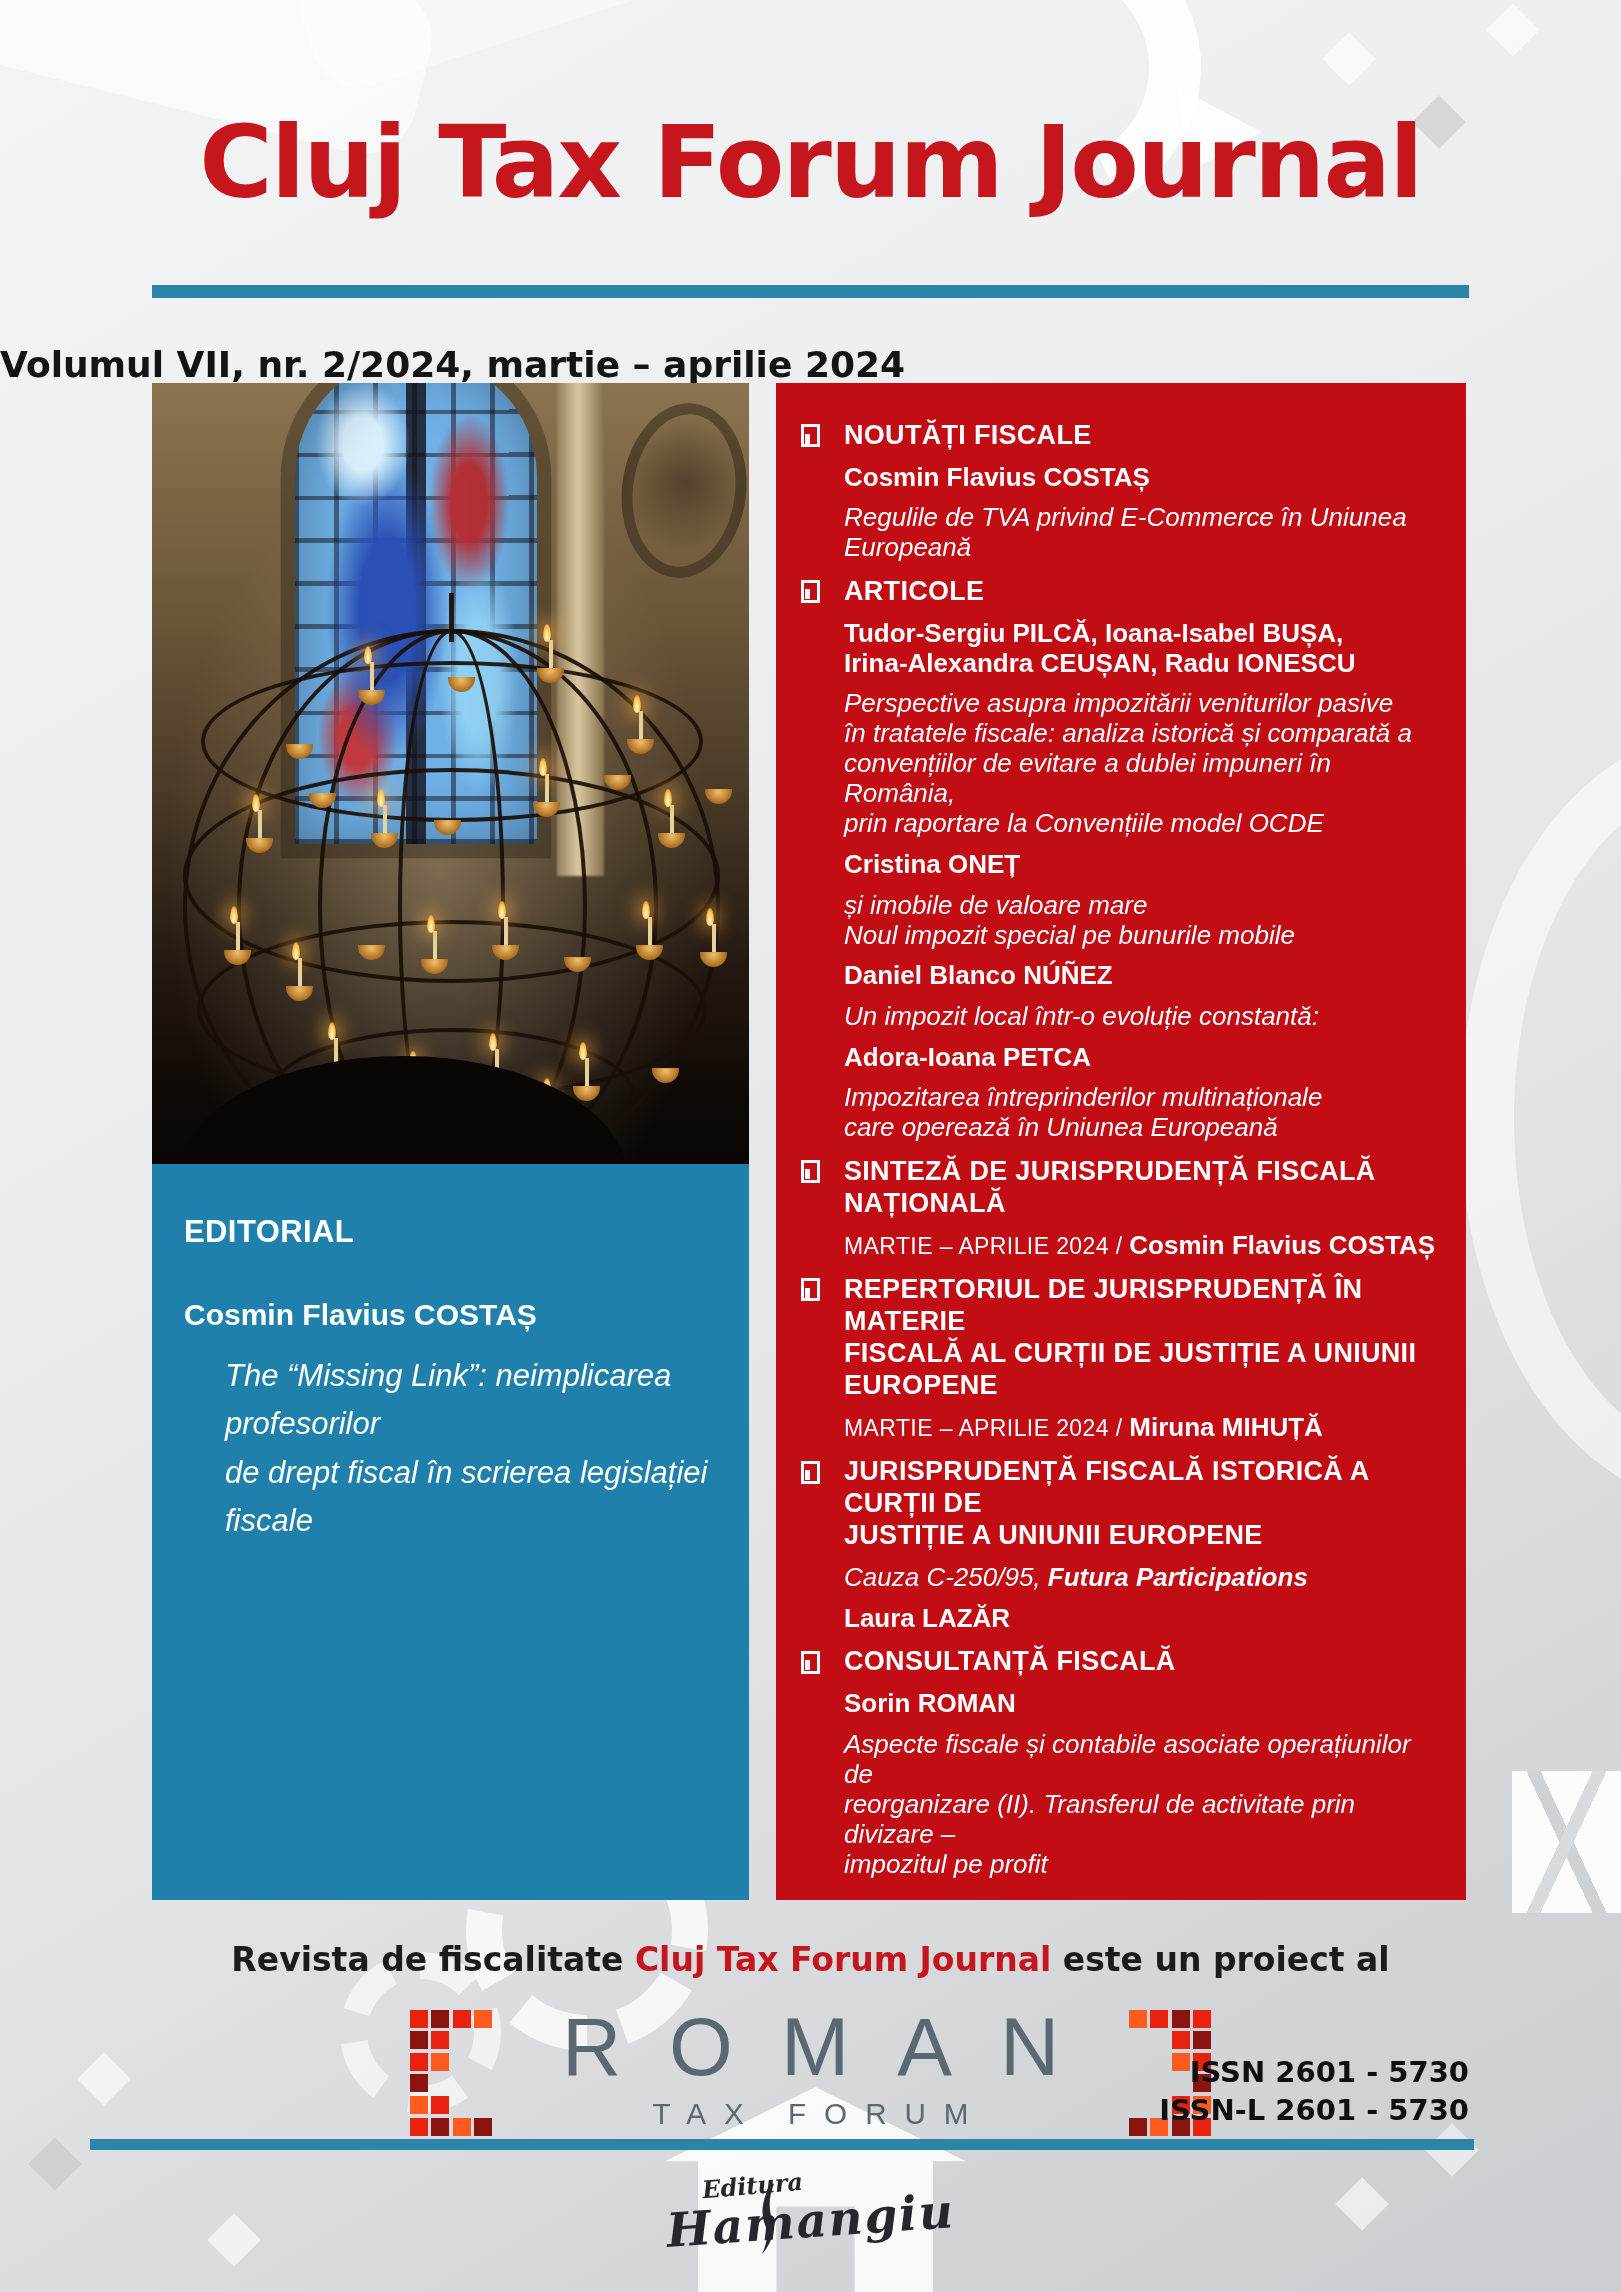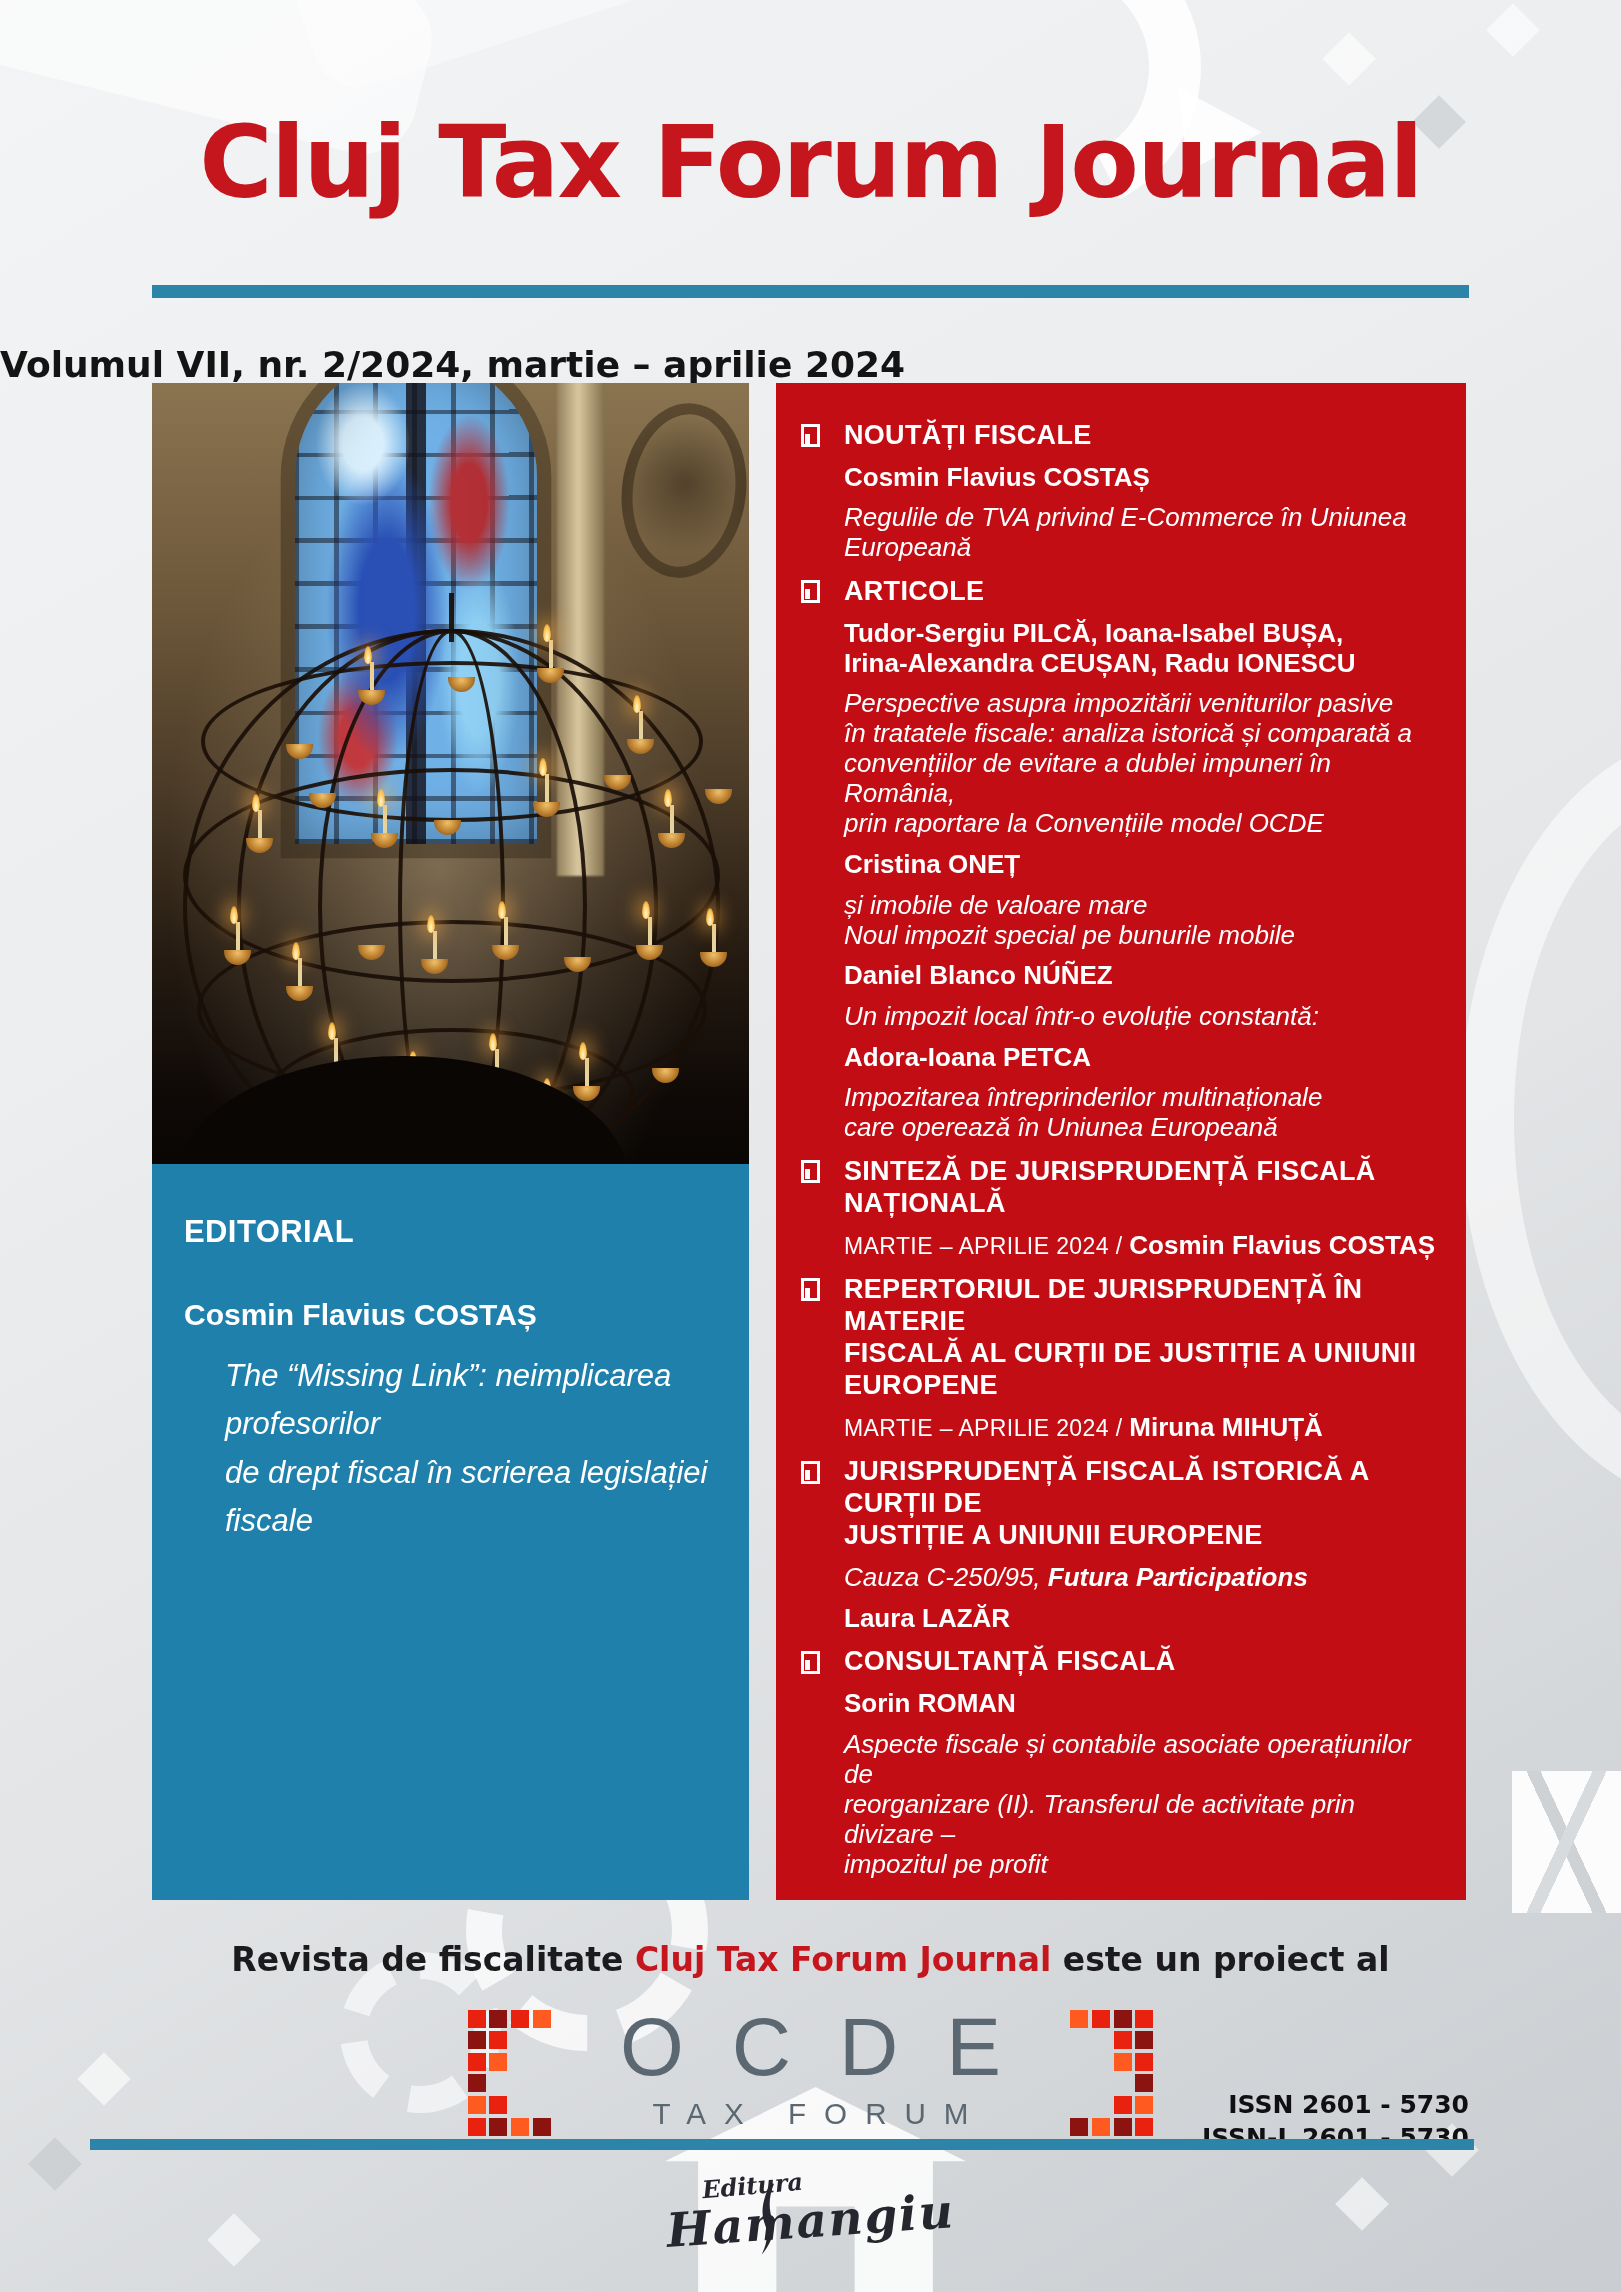--- a/index.html
+++ b/index.html
@@ -93,21 +93,21 @@
              font-family:"DejaVu Sans", sans-serif; font-weight:bold; font-size:33px; color:#1b1b1d; }
   .project .brand { color:#c5161d; }
   .logo-row { position:absolute; z-index:2; left:0; right:0; top:2006px; display:flex; justify-content:center;
               align-items:flex-start; gap:21.5px; }
   .mosaic { display:grid; grid-template-columns:repeat(4,18px); grid-auto-rows:18px; gap:3.6px; margin-top:3.6px; }
   .mosaic .c { width:18px; height:18px; }
   .logo-text { text-align:center; }
   .cluj { font-size:82px; line-height:1; font-weight:normal; color:#5b6872; letter-spacing:48px; text-indent:48px; }
   .taxforum { margin-top:9px; font-size:29.6px; color:#5b6872; letter-spacing:18px; text-indent:18px; }
   .issn { position:absolute; z-index:2; right:152px; top:2054px; text-align:right;
-          font-family:"DejaVu Sans", sans-serif; font-weight:bold; font-size:25px; line-height:1.3; color:#101013;margin-top:35px; }
+          font-family:"DejaVu Sans", sans-serif; font-weight:bold; font-size:29px; line-height:1.3; color:#101013; }
   .bottom-rule { position:absolute; z-index:2; left:90px; top:2139px; width:1384px; height:10.7px; background:#2c84a9; }
   .house { position:absolute; z-index:1; left:665px; top:2087px; width:301px; height:206px; background:rgba(255,255,255,.85);
            clip-path:polygon(50% 0, 100% 36%, 89% 36%, 89% 100%, 63% 100%, 63% 58%, 37% 58%, 37% 100%, 11% 100%, 11% 36%, 0 36%); }
   .hamangiu { position:absolute; z-index:2; left:0; right:0; top:2171px; text-align:center;
               font-family:"DejaVu Serif", serif; font-style:italic; font-weight:bold; color:#26262e; }
   .ham-ed { font-size:24px; transform:rotate(-5deg); margin-right:116px; }
   .ham-name { font-size:47px; letter-spacing:1.8px; transform:rotate(-4deg); margin-top:-7.2px; }
   .ham-swash { position:absolute; left:758px; top:9px; width:23px; height:77px; }
 </style>
 </head>
@@ -401,21 +401,21 @@
         <div class="c" style="background: rgb(255, 90, 31);"></div>
         <div class="c" style="background: rgb(232, 34, 15);"></div>
         <div class="c"></div>
         <div class="c"></div>
         <div class="c" style="background: rgb(232, 34, 15);"></div>
         <div class="c" style="background: rgb(140, 20, 16);"></div>
         <div class="c" style="background: rgb(255, 90, 31);"></div>
         <div class="c" style="background: rgb(140, 20, 16);"></div>
       </div>
     <div class="logo-text">
-      <div class="cluj">OCDE</div>
+      <div class="cluj">ROMAN</div>
       <div class="taxforum">TAX FORUM</div>
     </div>
     <div class="mosaic" id="mosaicR">
         <div class="c" style="background: rgb(255, 90, 31);"></div>
         <div class="c" style="background: rgb(232, 34, 15);"></div>
         <div class="c" style="background: rgb(140, 20, 16);"></div>
         <div class="c" style="background: rgb(232, 34, 15);"></div>
         <div class="c"></div>
         <div class="c"></div>
         <div class="c" style="background: rgb(232, 34, 15);"></div>

